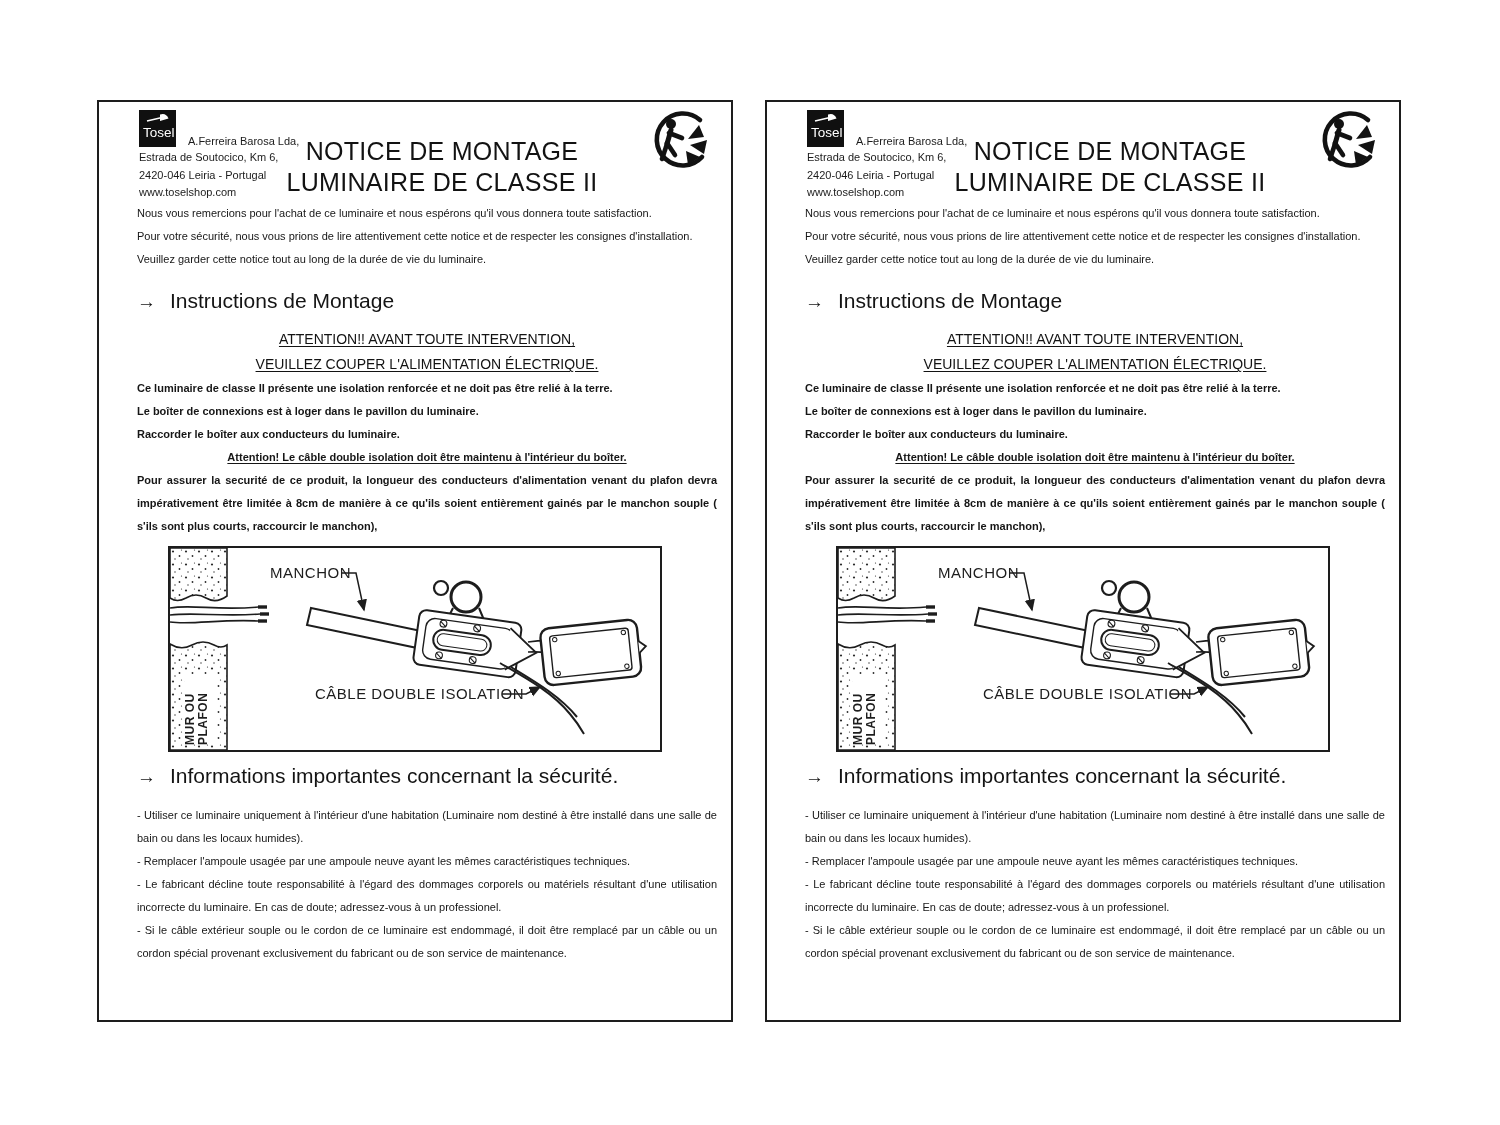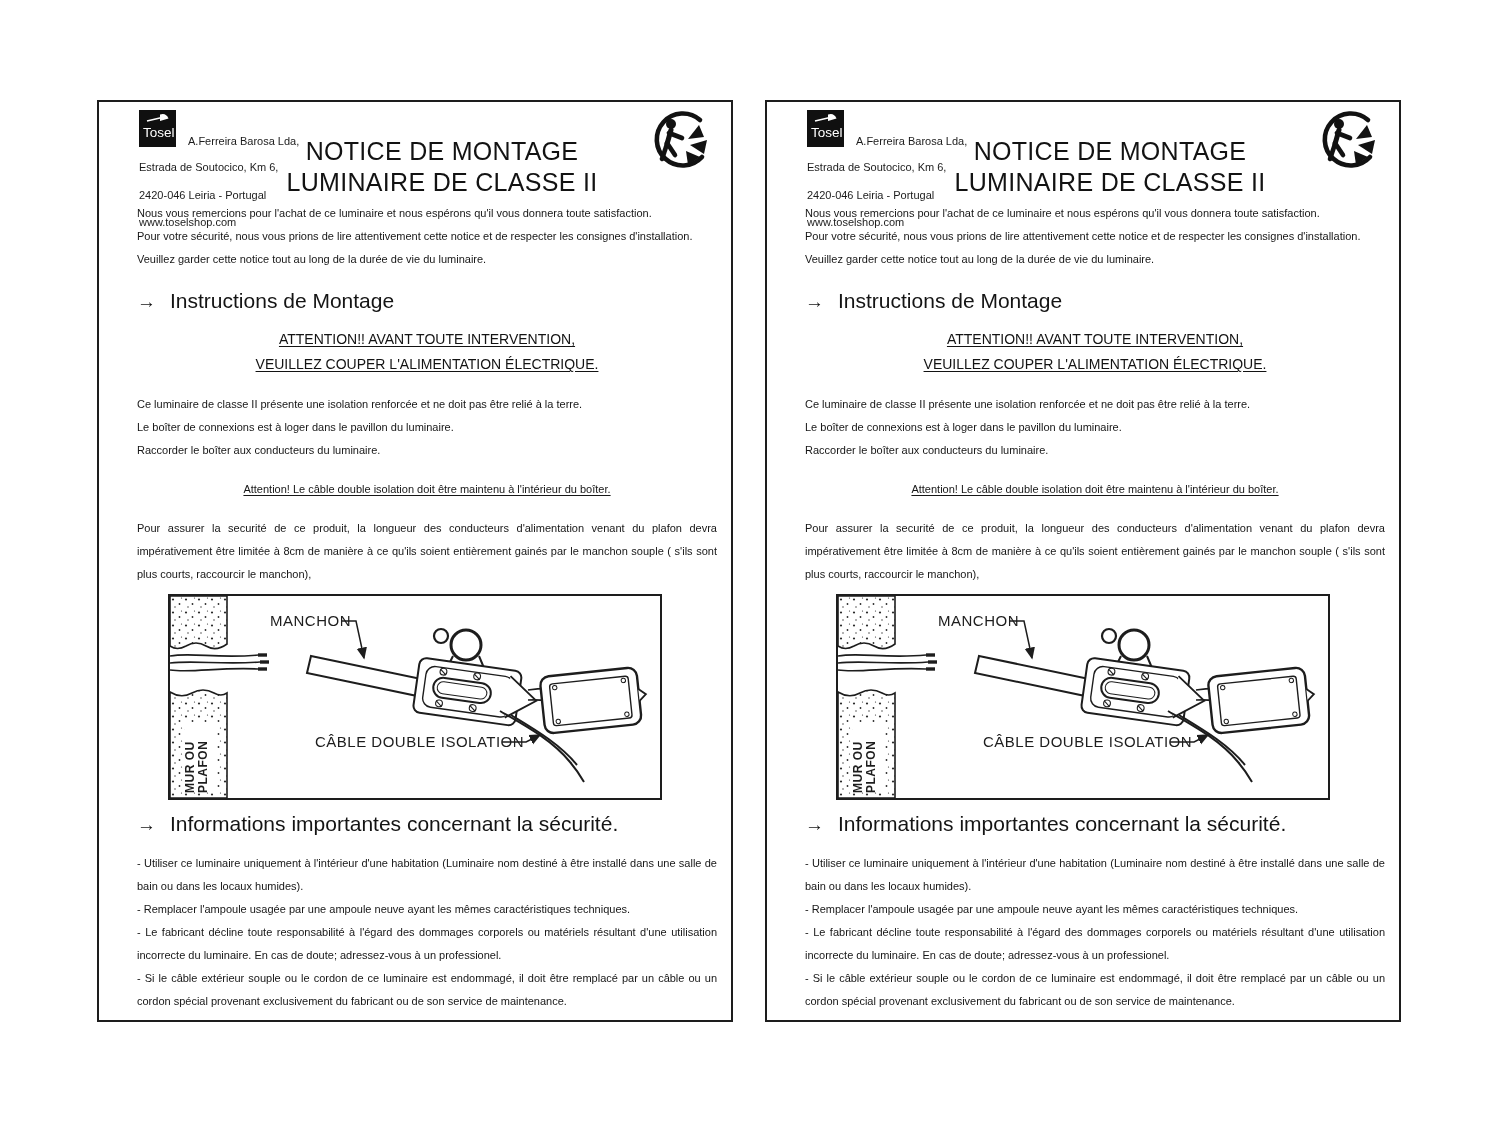--- a/index.html
+++ b/index.html
@@ -12,34 +12,34 @@
     position:absolute;top:100px;width:636px;height:922px;box-sizing:border-box;
     border:2px solid #1d1d1d;background:#fff;overflow:hidden;
   }
   .content{padding:2px 14px 0 38px;}
   
   .hdr{position:relative;height:96px;}
   .company{position:absolute;left:2px;top:6px;width:215px;font-size:11px;line-height:13.5px;color:#1b1b1b;}
   .logo-row{display:flex;align-items:flex-end;}
   .logo-box{width:37px;height:37px;background:#3b82f6;flex:0 0 auto;}
   .company-name{margin-left:12px;margin-bottom:-1px;white-space:nowrap;}
-  .addr{white-space:nowrap;margin-top:14px;}
+  .addr{white-space:nowrap;margin-top:4px;}
   .title{position:absolute;left:120px;right:90px;top:32px;text-align:center;
          font-size:25px;line-height:31px;letter-spacing:0.3px;color:#121212;}
   .triman{position:absolute;right:4px;top:6px;}
   
   .bt{font-size:11px;line-height:23px;text-align:justify;margin:0;}
   .intro{margin-top:2px;}
   .sec-h{margin:0;font-size:21px;font-weight:400;color:#141414;display:flex;align-items:center;}
   .sec-h .arrow{font-size:19px;margin-right:14px;position:relative;top:1px;}
   .h1{margin-top:18px;}
   .h2{margin-top:12px;}
   .warn{margin-top:14px;text-align:center;font-size:14px;line-height:25px;
         text-decoration:underline;text-underline-offset:2px;color:#131313;}
-  .gap16{margin-top:16px;}
+  .gap16{font-weight:bold;}
   .uline{text-decoration:underline;text-underline-offset:2px;text-align:center;}
   .diagram-box{margin:8px 0 0 31px;width:494px;height:206px;box-sizing:border-box;
                border:2px solid #1d1d1d;background:#fff;}
   .items{margin-top:16px;}
   svg text{font-family:"Liberation Sans","DejaVu Sans",sans-serif;}
 </style>
 </head>
 <body>
 
   <div class="sheet" id="page-1" style="left: 97px;">

